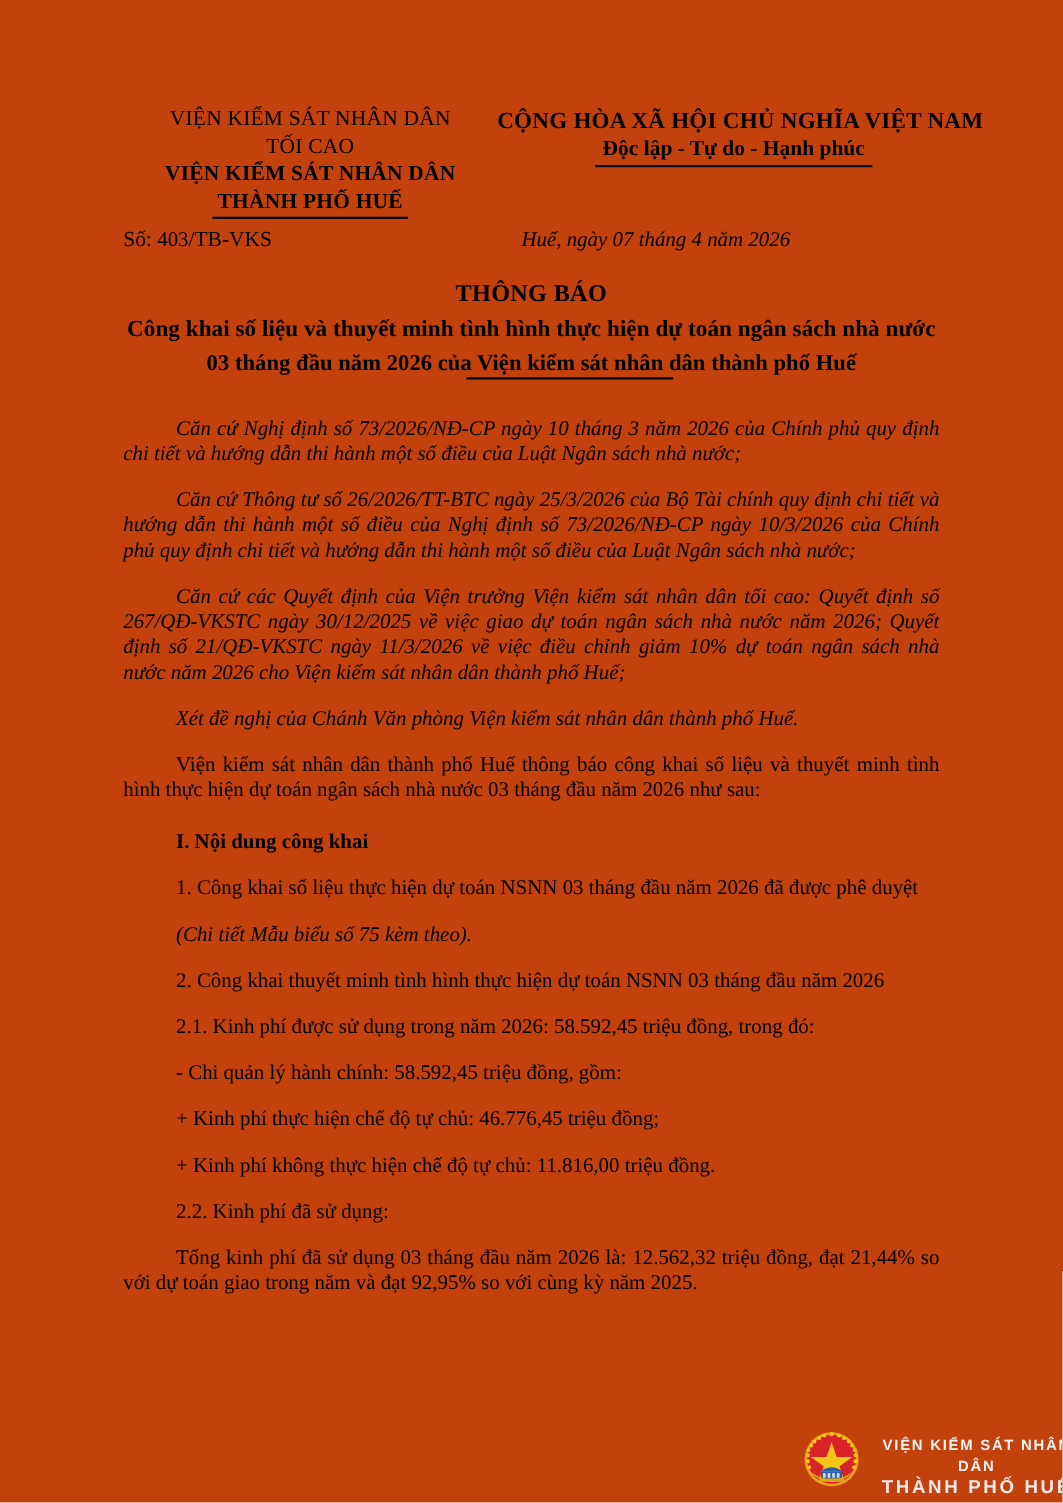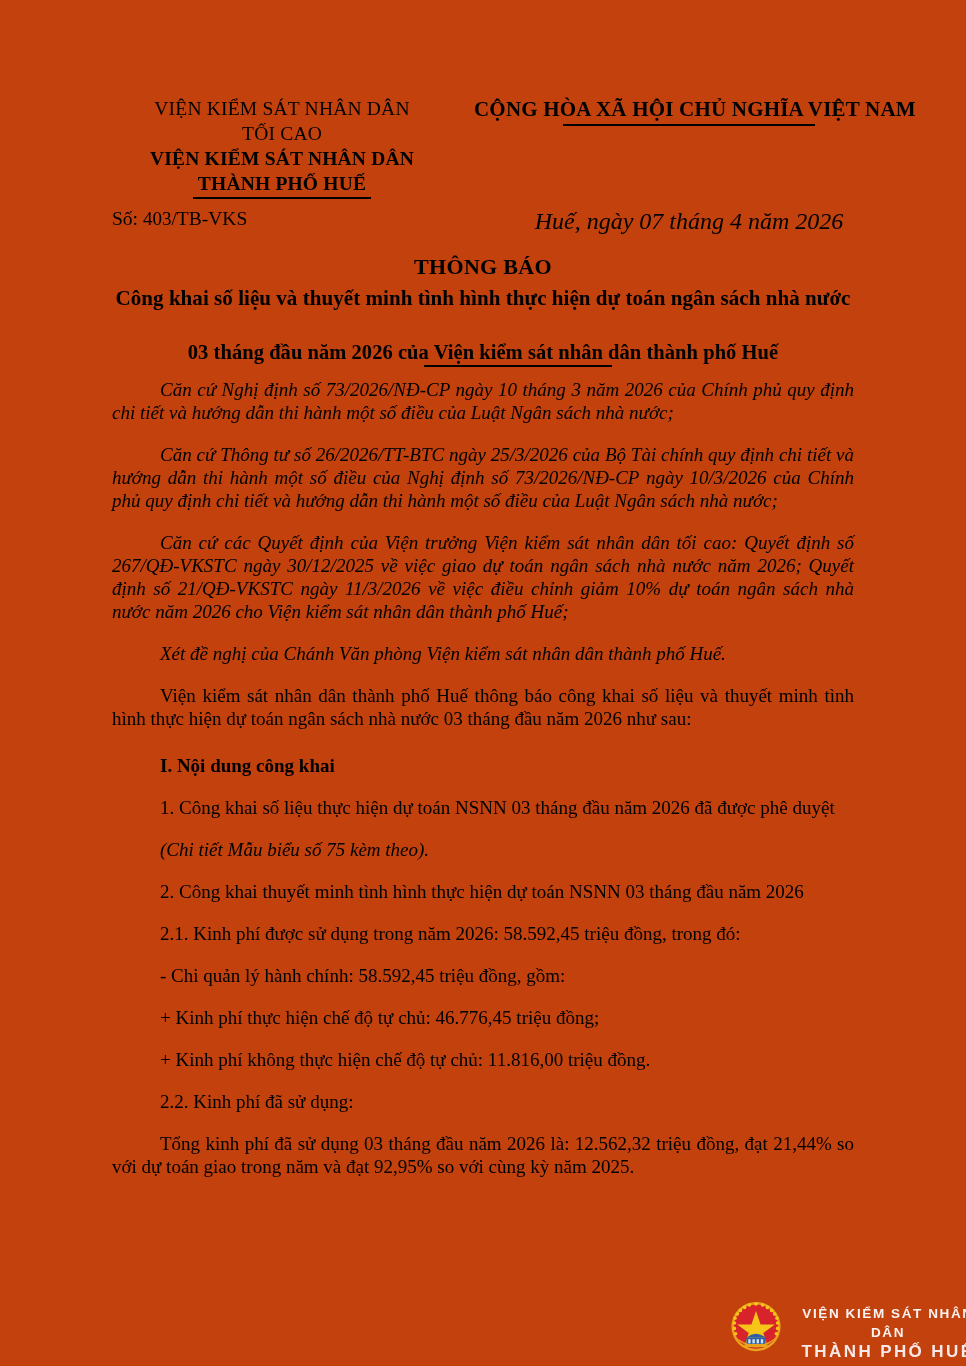--- a/index.html
+++ b/index.html
@@ -34,21 +34,20 @@
   }
 
   .header-left {
     width: 340px;
     margin-left: 112px;
     text-align: center;
   }
 
   .header-right {
     width: 430px;
-    margin-left: 22px;
     text-align: center;
   }
 
   .hl-line {
     font-size: 19.5px;
     line-height: 25px;
     letter-spacing: 0.2px;
     white-space: nowrap;
   }
 
@@ -103,23 +102,22 @@
     white-space: nowrap;
   }
 
   .so-num {
     font-size: 19px;
   }
 
   .date-block {
     width: 430px;
     margin-left: 22px;
-    text-align: center;
     font-style: italic;
-    font-size: 24px;
+    font-size: 19px;
     white-space: nowrap;
   }
 
   
   .title-block {
     position: absolute;
     top: 252px;
     left: 0;
     width: 966px;
     text-align: center;
@@ -140,21 +138,20 @@
     white-space: nowrap;
   }
 
   .title-sub3 {
     font-weight: bold;
     font-size: 20.5px;
     line-height: 32px;
     letter-spacing: 0.05px;
     white-space: nowrap;
     position: relative;
-    margin-top: 22px;
   }
 
   .title-underline {
     position: absolute;
     left: 50%;
     transform: translateX(-50%);
     margin-left: 35px;
     bottom: 1px;
     width: 188px;
     height: 2px;
@@ -245,20 +242,21 @@
     <div class="header-left">
       <div class="hl-line">VIỆN KIỂM SÁT NHÂN DÂN</div>
       <div class="hl-line">TỐI CAO</div>
       <div class="hl-line bold">VIỆN KIỂM SÁT NHÂN DÂN</div>
       <div class="hl-line bold">THÀNH PHỐ HUẾ</div>
       <div class="rule-short rule-left"></div>
     </div>
 
     <div class="header-right">
       <div class="hr-line1">CỘNG HÒA XÃ HỘI CHỦ NGHĨA VIỆT NAM</div>
+      <div class="hr-line2">Độc lập - Tự do - Hạnh phúc</div>
       <div class="rule-short rule-right"></div>
     </div>
 
   </div>
 
   <div class="numdate-row">
 
     <div class="so-block">
       <span>Số:</span>
       <span class="so-num">403</span><span>/TB-VKS</span>

